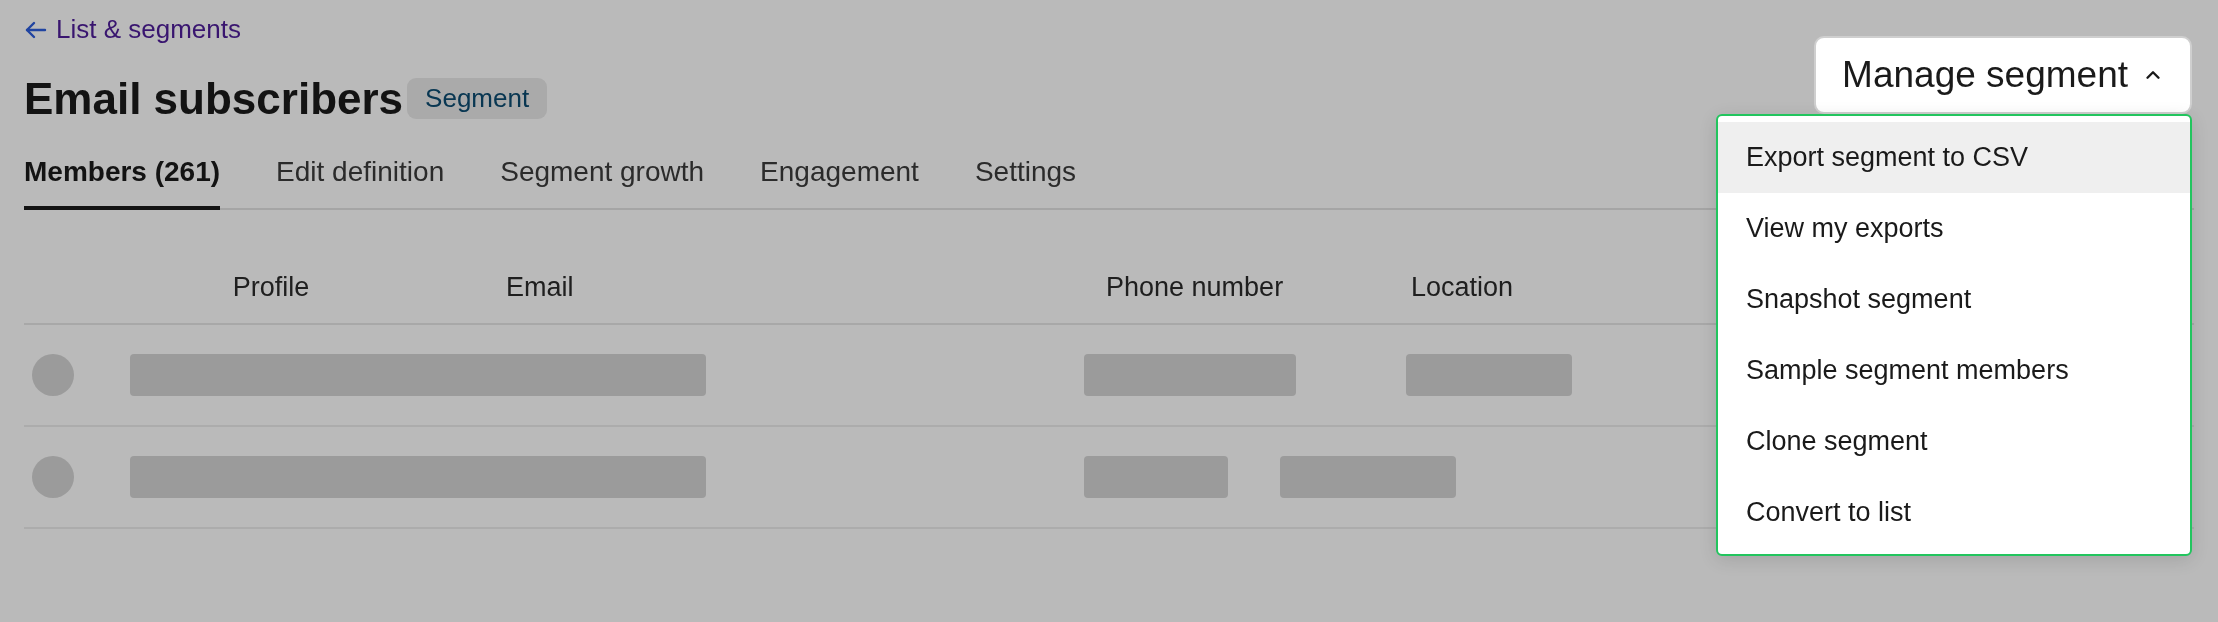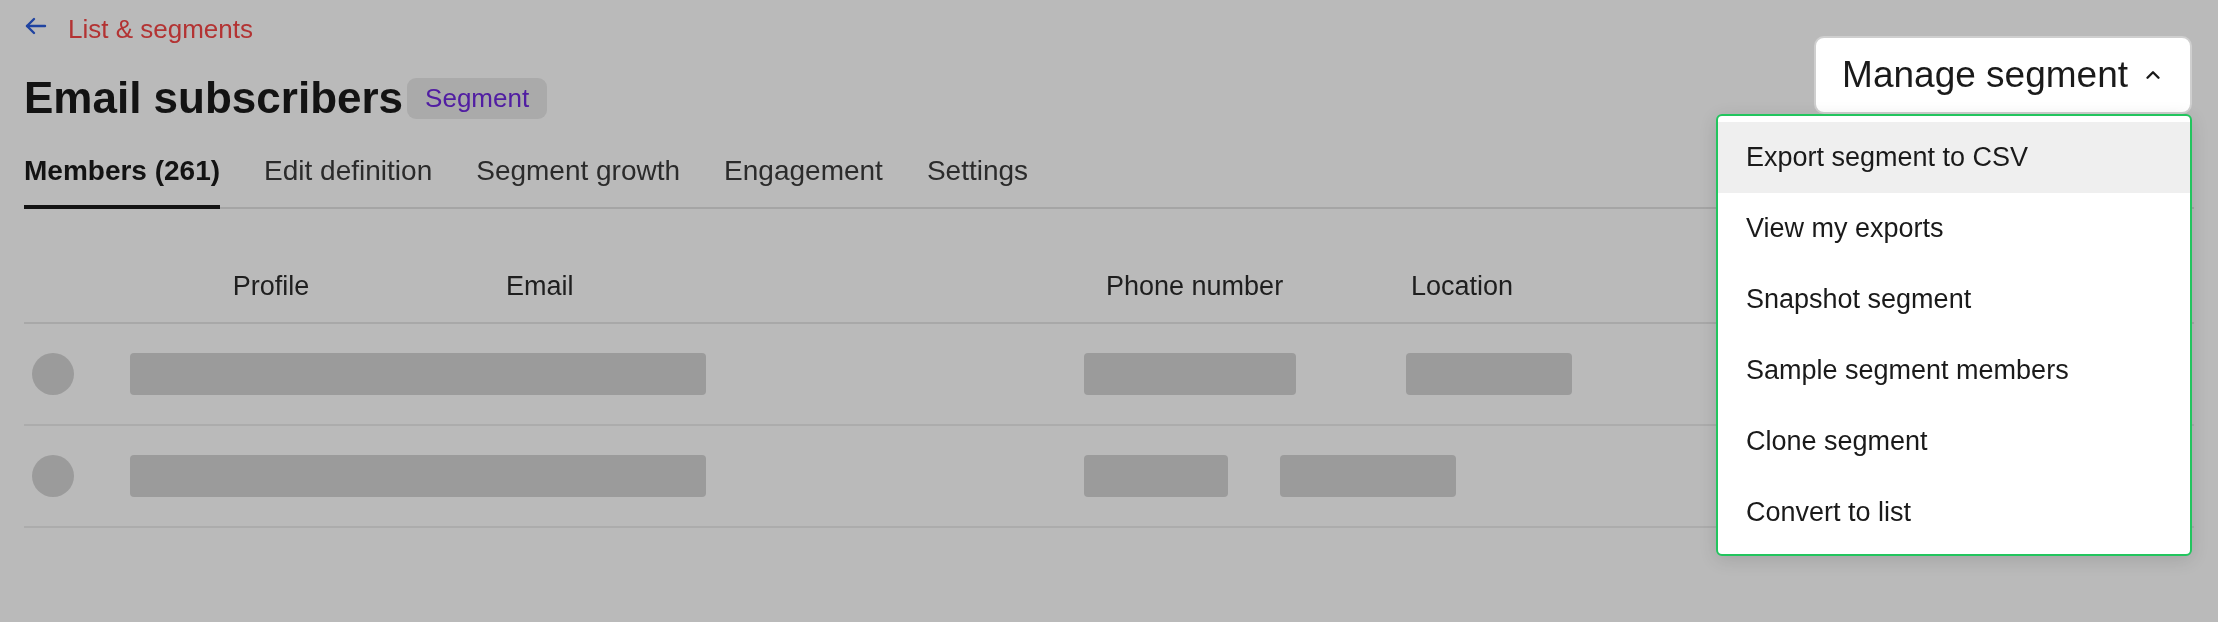--- a/index.html
+++ b/index.html
@@ -21,51 +21,51 @@
     background: rgba(0,0,0,0.25);
     pointer-events: none;
     z-index: 5;
   }
   .content {
     position: relative;
     padding: 14px 24px 0 24px;
   }
   .breadcrumb {
     display: inline-flex;
-    align-items: flex-start;
-    gap: 20px;
-    color: #ef4444;
+    align-items: center;
+    gap: 8px;
+    color: #4c1d95;
     font-size: 26px;
     cursor: pointer;
   }
   .breadcrumb svg { display: block; }
   .title-row {
     display: flex;
     align-items: center;
     gap: 4px;
     margin-top: 28px;
   }
   .page-title {
     font-size: 44px;
     font-weight: 600;
     color: #1a1a1a;
   }
   .segment-badge {
     display: inline-flex;
     align-items: center;
     background: #e3e3e3;
-    color: #6d28d9;
+    color: #0c4a6e;
     border-radius: 9px;
     padding: 5px 18px;
     font-size: 26px;
     font-weight: 400;
   }
   .tabs {
     display: flex;
-    gap: 44px;
+    gap: 56px;
     margin-top: 32px;
     border-bottom: 2px solid #dcdcdc;
     padding-left: 0;
   }
   .tab {
     font-size: 28px;
     color: #3a3a3a;
     padding-bottom: 18px;
     cursor: pointer;
     border-bottom: 4px solid transparent;

